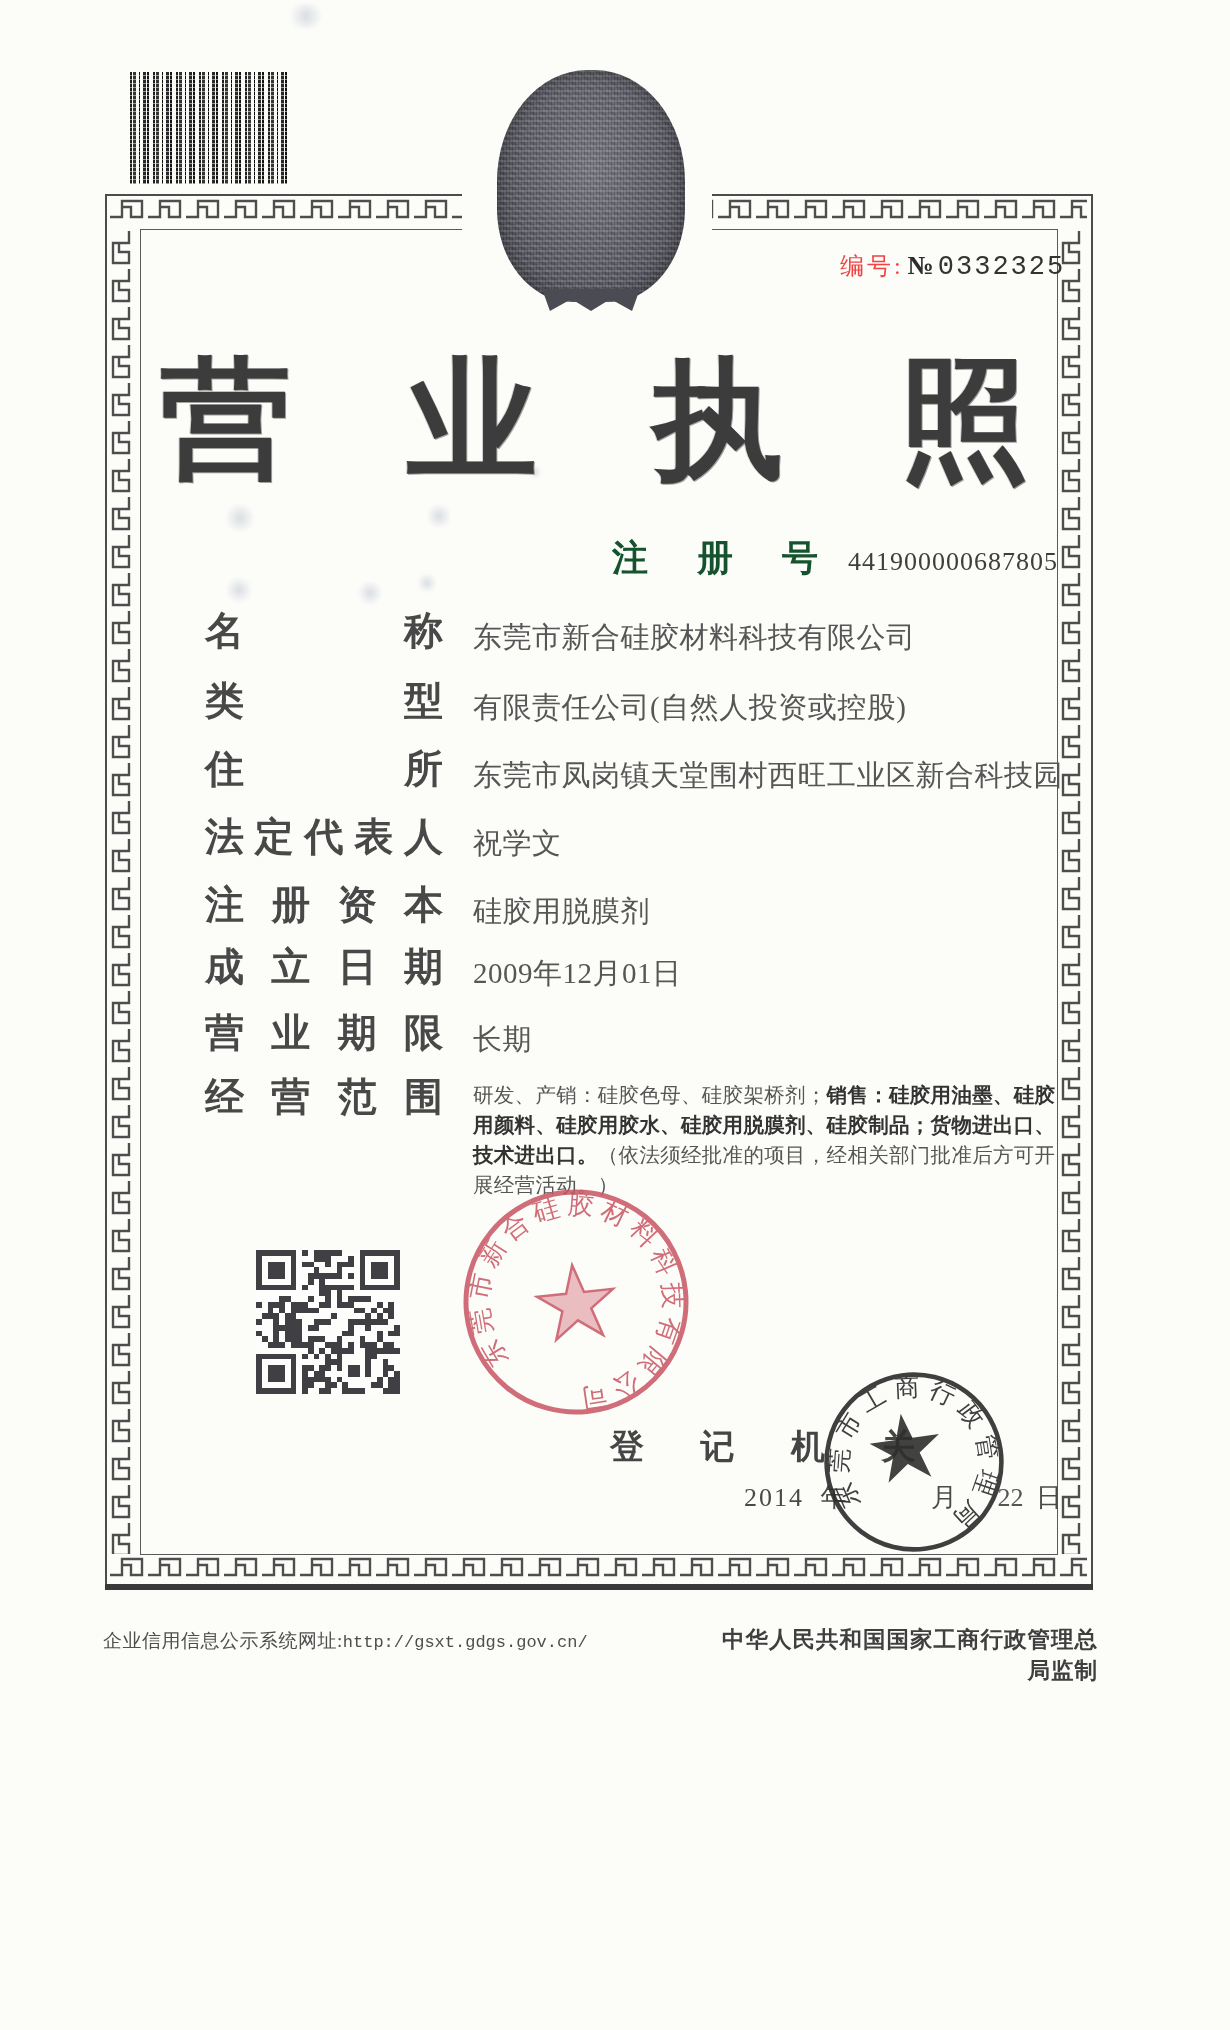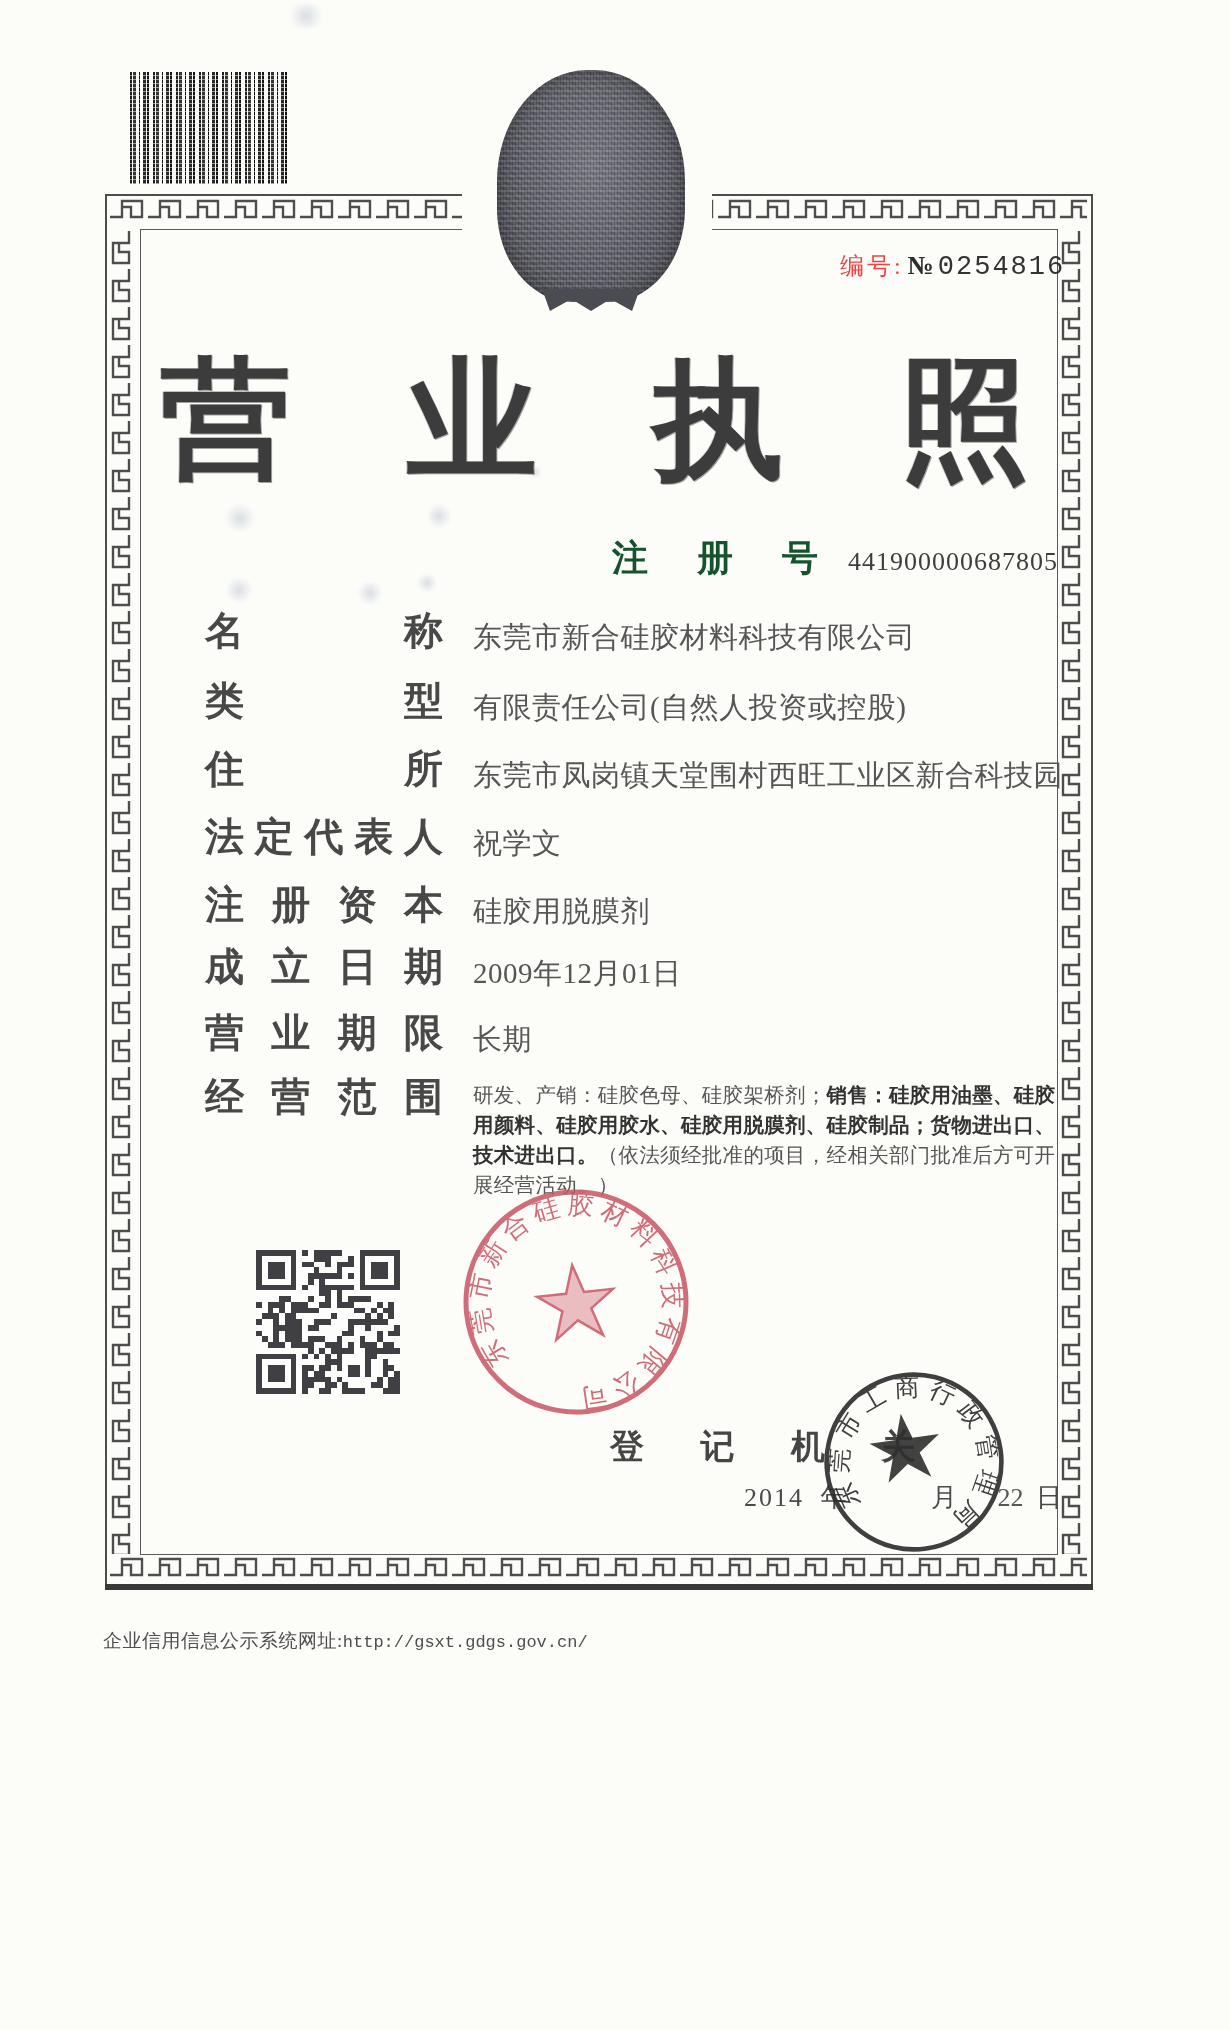--- a/index.html
+++ b/index.html
@@ -120,21 +120,21 @@
   <div class="abs frame-inner"></div>
   <div class="abs frame-heavy-bottom"></div>
 
   <div class="abs barcode"></div>
   <div class="abs emblem-mask"></div>
   <div class="abs emblem"></div>
 
   <div class="abs serial">
     <span class="lbl">编号:</span>
     <span class="nomark">№</span>
-    <span class="num">0254816</span>
+    <span class="num">0332325</span>
   </div>
 
   <div class="abs title">营 业 执 照</div>
 
   <div class="abs regline">
     <span class="rlab">注 册 号</span>
     <span class="rnum">441900000687805</span>
   </div>
 
   <div class="row" style="top:610px">
@@ -457,20 +457,21 @@
       <text fill="#2b2b2b" font-size="27" letter-spacing="8" font-family="Liberation Serif, serif">
         <textPath href="#blkArc">东莞市工商行政管理局</textPath>
       </text>
       <polygon points="93,46 102,73.6 131.1,73.6 107.5,90.7 116.5,118.4 93,101.3 69.5,118.4 78.5,90.7 54.9,73.6 84,73.6" fill="#2e2e2e"></polygon>
     </g>
   </svg>
 
   <div class="abs footer-left">
     <span>企业信用信息公示系统网址:</span><span class="url">http://gsxt.gdgs.gov.cn/</span>
   </div>
+  <div class="abs footer-right">中华人民共和国国家工商行政管理总局监制</div>
 
   <div class="art" style="left:226px;top:502px;width:28px;height:32px;"></div>
   <div class="art" style="left:428px;top:502px;width:22px;height:28px;"></div>
   <div class="art" style="left:226px;top:576px;width:26px;height:28px;"></div>
   <div class="art" style="left:418px;top:572px;width:18px;height:22px;"></div>
   <div class="art" style="left:356px;top:582px;width:28px;height:22px;"></div>
   <div class="art" style="left:528px;top:466px;width:14px;height:12px;"></div>
   <div class="art" style="left:286px;top:4px;width:40px;height:24px;"></div>
 </div>
 

